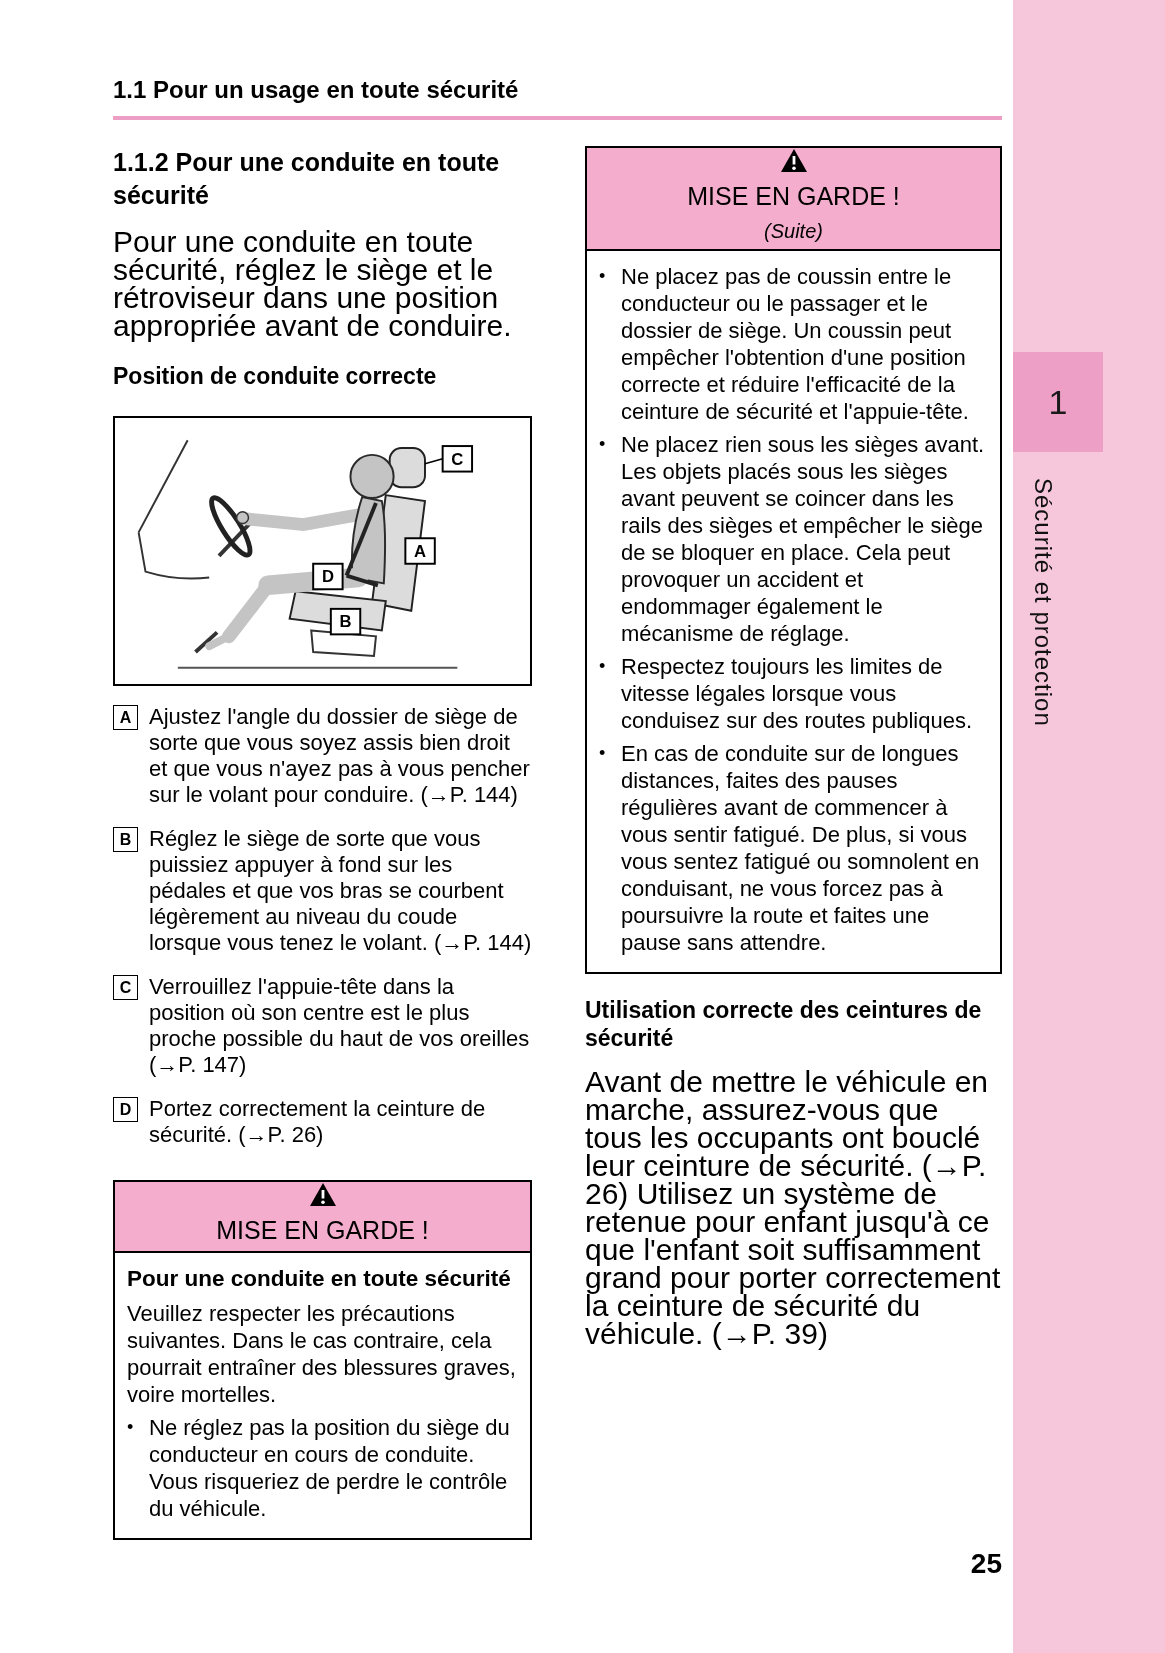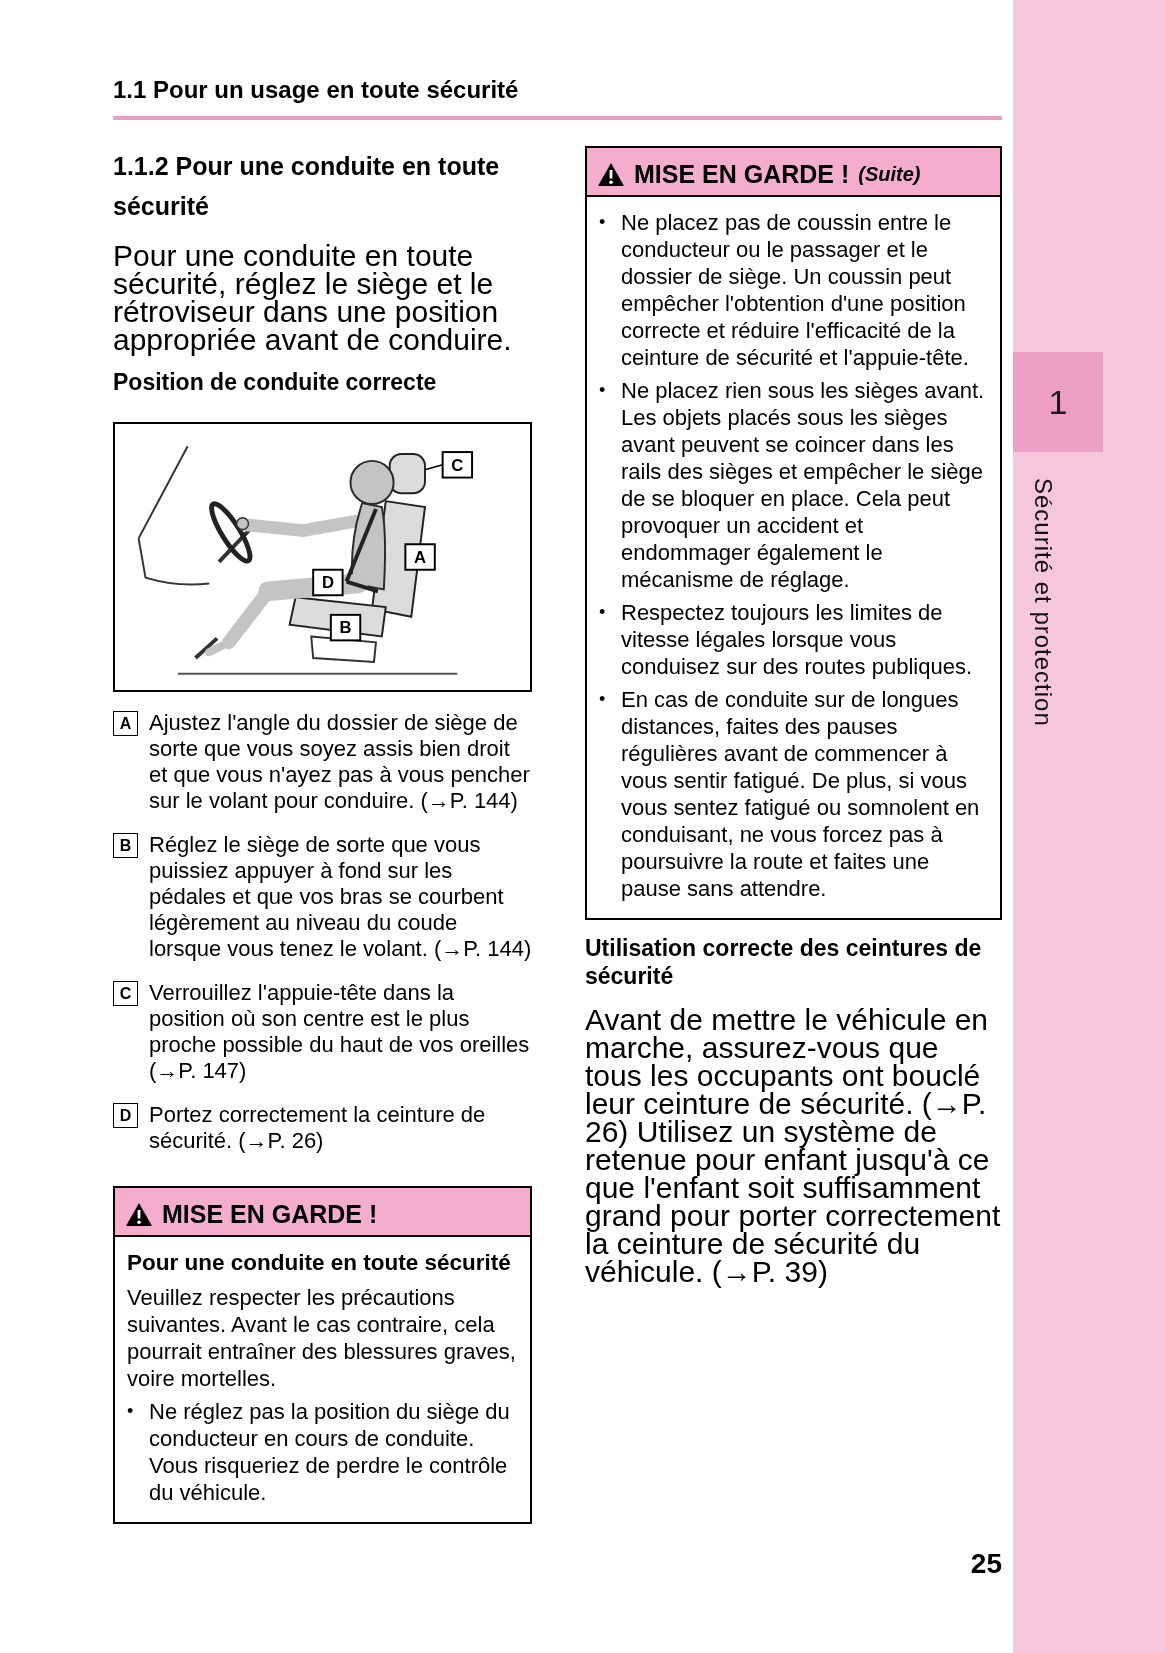--- a/index.html
+++ b/index.html
@@ -30,23 +30,23 @@
     font-size:24px; letter-spacing:1px; color:#111;
   }
   
   .content { position:absolute; left:113px; top:76px; width:889px; }
   .page-header { text-align:left; font-weight:bold; font-size:24px; }
   .header-rule { height:4px; background:#ec9ec4; margin-top:12px; }
   .cols { display:flex; gap:53px; margin-top:26px; }
   .col-left  { width:419px; }
   .col-right { width:417px; }
 
-  .section-title { font-size:25px; font-weight:bold; line-height:40px; }
+  .section-title { font-size:25px; font-weight:bold; line-height:33px; }
   .body-p { font-size:30px; line-height:28px; margin-top:16px; }
-  .sub-h { font-size:23px; font-weight:bold; line-height:28px; margin-top:14px; }
+  .sub-h { font-size:23px; font-weight:bold; line-height:28px; margin-top:22px; }
 
   .figure {
     border:2px solid #000;
     margin-top:26px;
     height:270px;
     padding:4px;
     background:#fff;
   }
   .figure svg { width:100%; height:100%; display:block; }
 
@@ -56,23 +56,23 @@
     border:1.5px solid #000;
     display:flex; align-items:center; justify-content:center;
     font-size:16px; font-weight:bold;
   }
   .item .itext { flex:1; }
 
   .warnbox { border:2px solid #000; margin-top:32px; background:#fff; }
   .warnhead {
     background:#f4adcc;
     border-bottom:2px solid #000;
-    padding:12px 10px 6px 10px;
+    padding:0 10px 6px 10px;
     display:flex; align-items:center; gap:9px;
-    font-weight:bold; font-size:25px;
+    font-weight:normal; font-size:25px;flex-direction:column;
   }
   .warnhead .suite { font-size:20px; font-style:italic; }
   .warnbody { padding:12px 12px 16px 12px; font-size:22px; line-height:27px; }
   .warn-lead { font-weight:bold; font-size:22.5px; margin-bottom:8px; }
   .bullet { display:flex; gap:10px; margin-top:6px; }
   .bullet .dot { flex:0 0 12px; font-size:18px; line-height:27px; }
   .bullet .btext { flex:1; }
   .warnbody .bullet:first-child { margin-top:0; }
 
   .pagenum {
@@ -179,21 +179,21 @@
             <svg width="28" height="25" viewBox="0 0 28 25">
               <path d="M14 1 L27 24 L1 24 Z" fill="#000"></path>
               <rect x="12.6" y="8" width="2.8" height="8.5" fill="#fff"></rect>
               <circle cx="14" cy="20.2" r="1.8" fill="#fff"></circle>
             </svg>
           </span>
           <span>MISE EN GARDE !</span>
         </div>
         <div class="warnbody">
           <div class="warn-lead">Pour une conduite en toute sécurité</div>
-          <div>Veuillez respecter les précautions suivantes. Avant le cas contraire, cela pourrait entraîner des blessures graves, voire mortelles.</div>
+          <div>Veuillez respecter les précautions suivantes. Dans le cas contraire, cela pourrait entraîner des blessures graves, voire mortelles.</div>
           <div class="bullet" style="margin-top:6px;">
             <span class="dot">•</span>
             <div class="btext">Ne réglez pas la position du siège du conducteur en cours de conduite. Vous risqueriez de perdre le contrôle du véhicule.</div>
           </div>
         </div>
       </div>
 
     </div>
 
     <div class="col-right">

